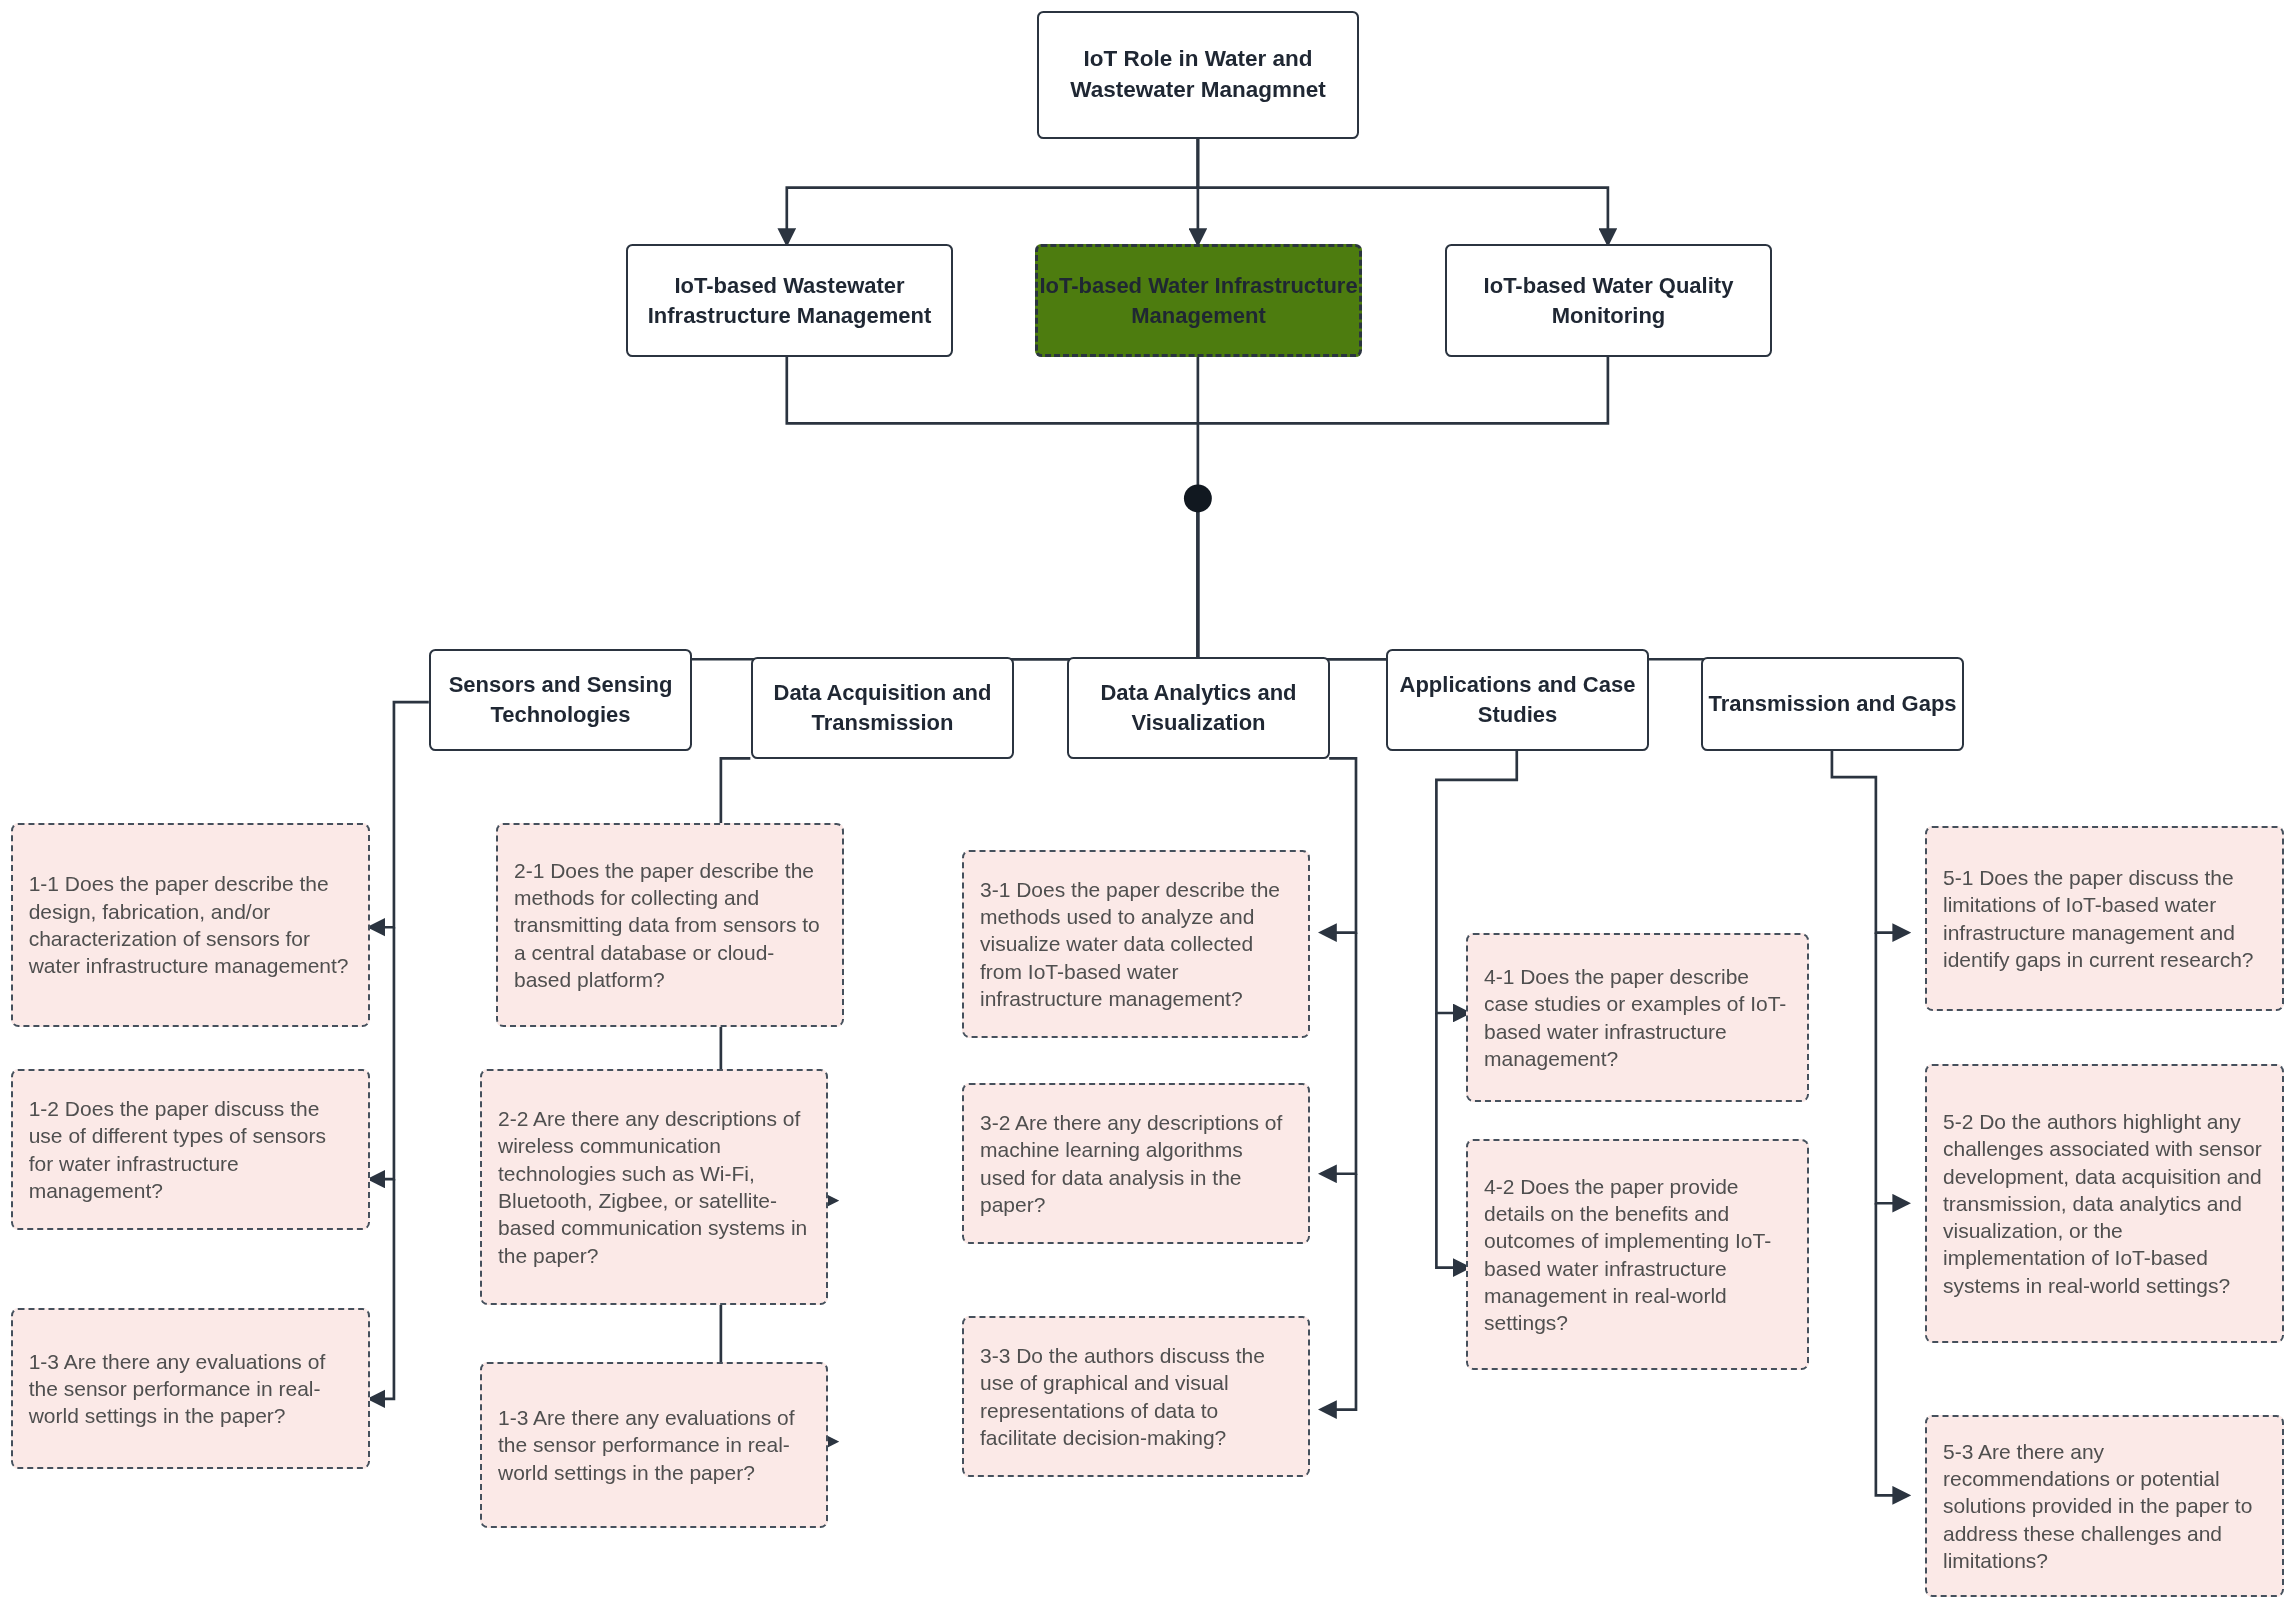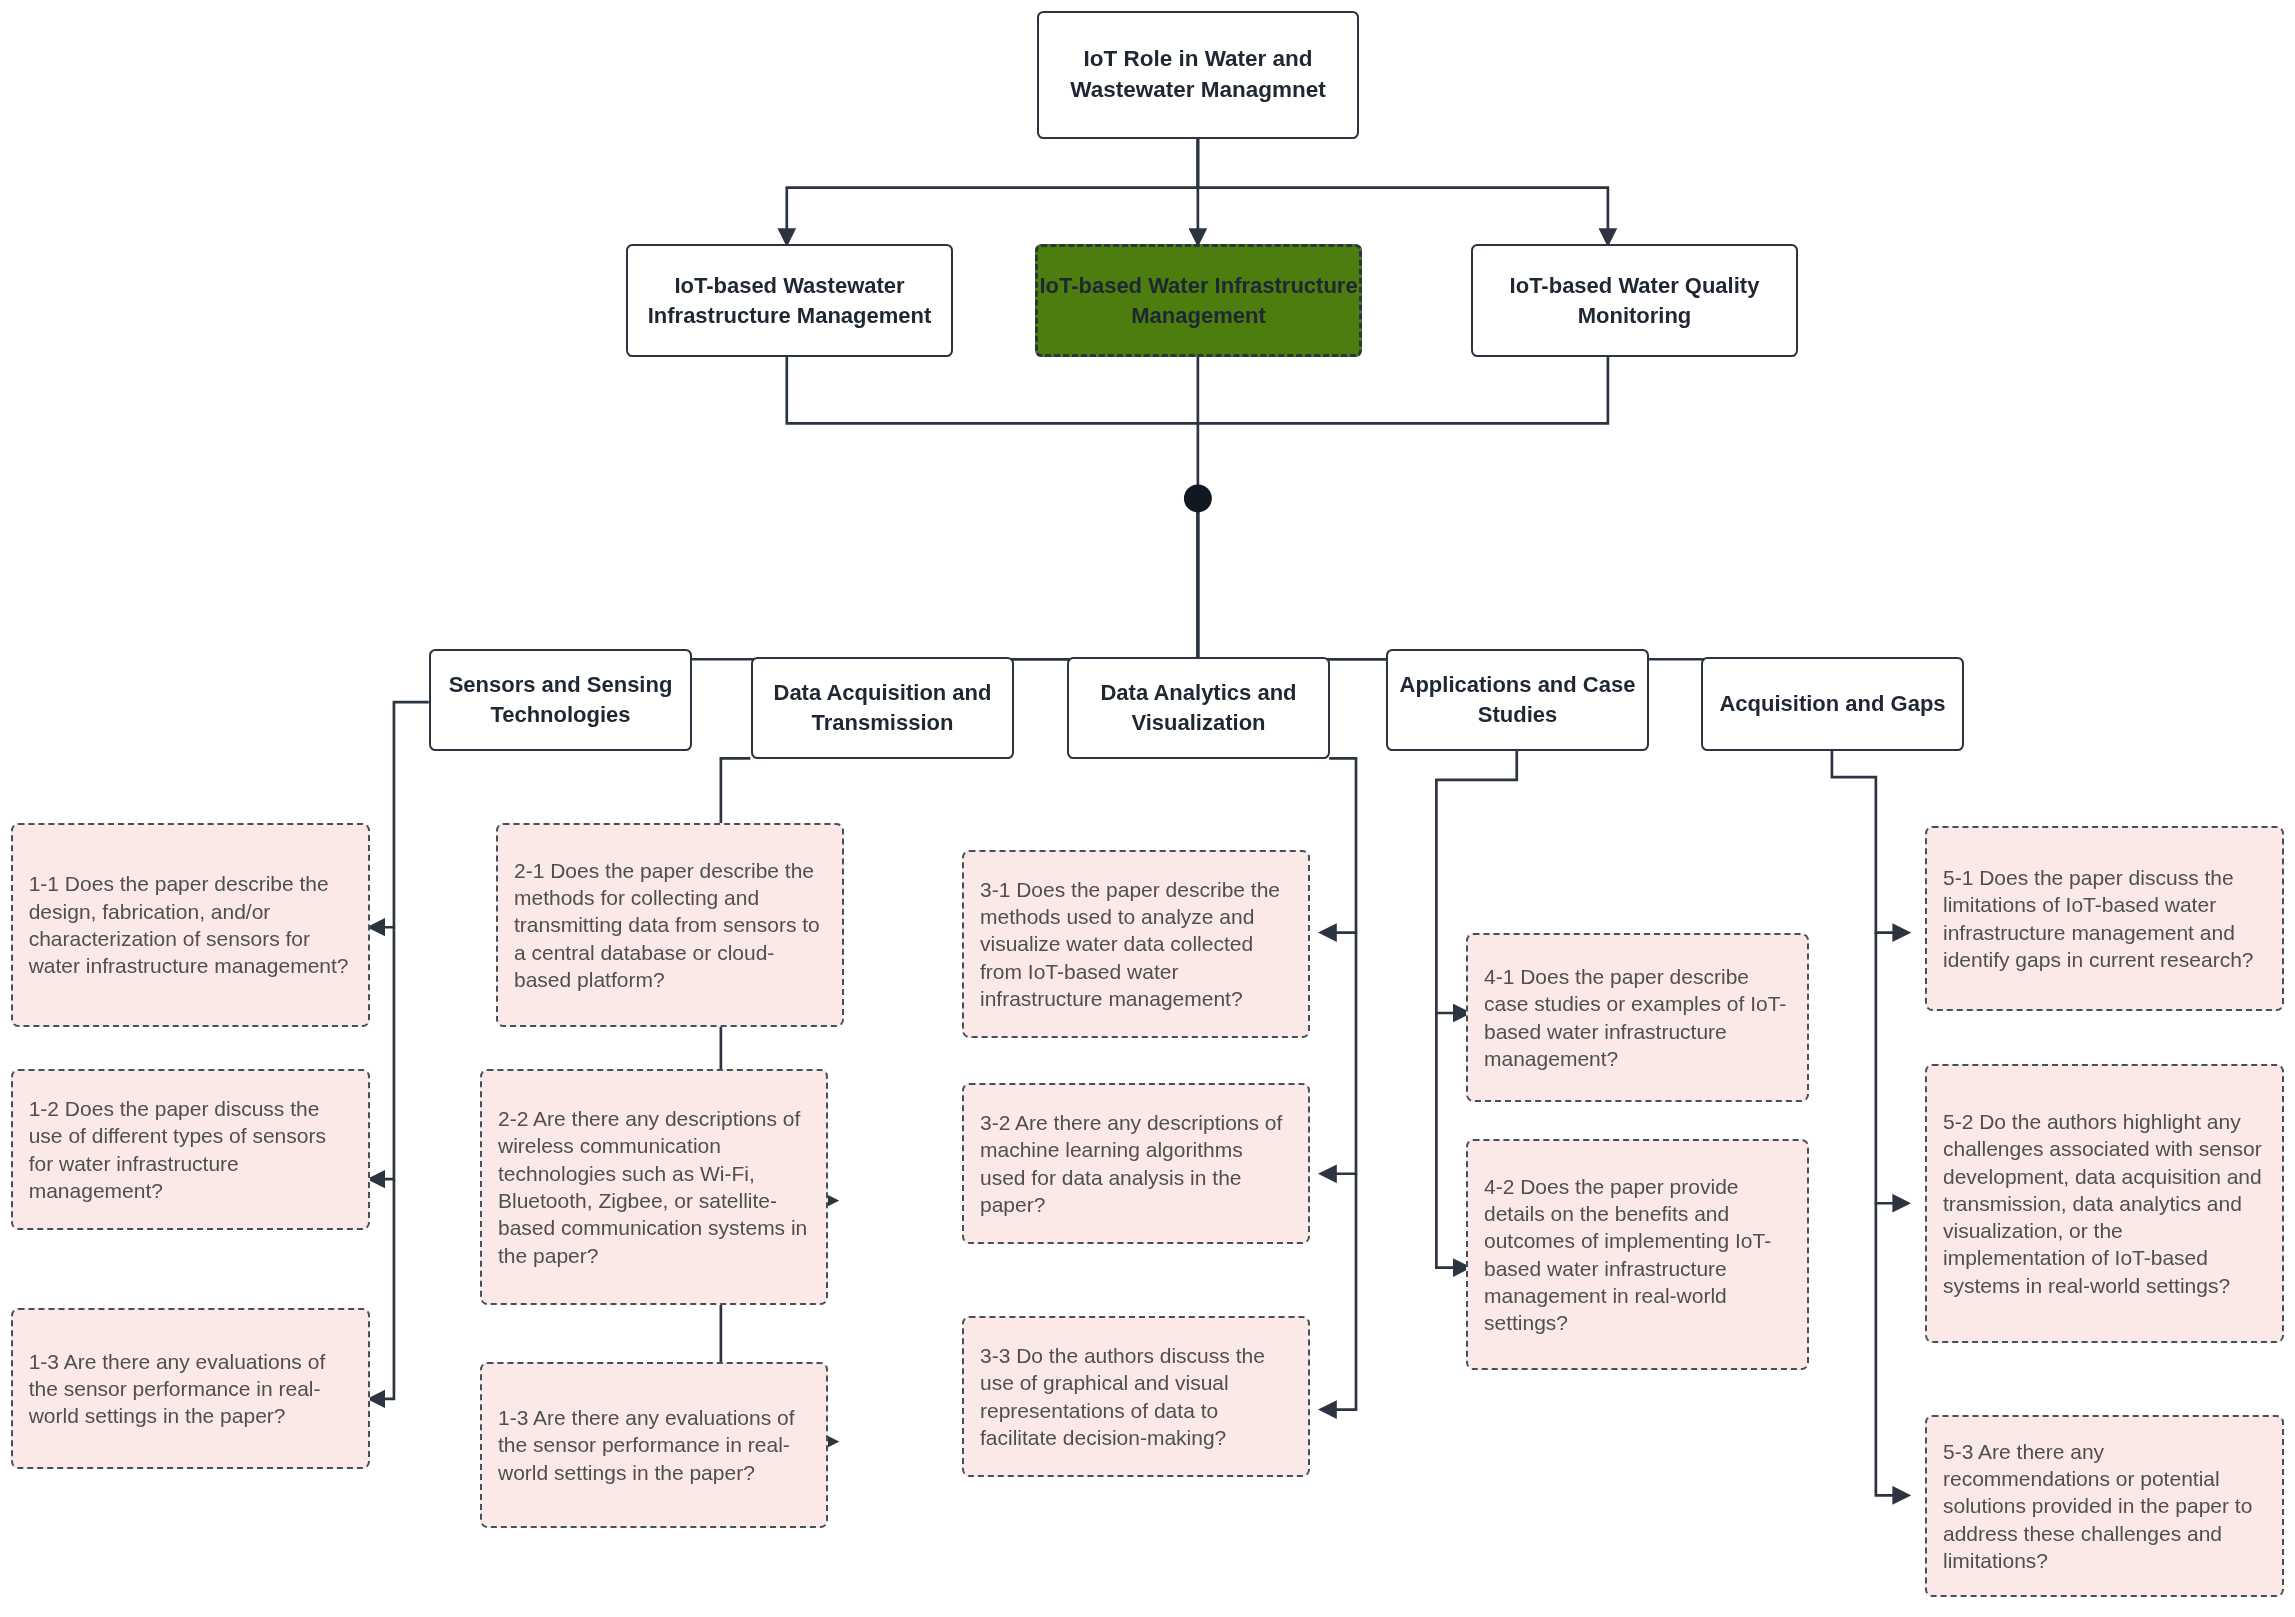--- a/index.html
+++ b/index.html
@@ -84,42 +84,42 @@
   </div>
 
   <div class="node solid" style="left:626px;top:244px;width:327px;height:113px;">
     <span class="t-l2">IoT-based Wastewater Infrastructure Management</span>
   </div>
 
   <div class="node dashpink" style="left:1035px;top:244px;width:327px;height:113px;">
     <span class="t-l2">IoT-based Water Infrastructure Management</span>
   </div>
 
-  <div class="node solid" style="left:1445px;top:244px;width:327px;height:113px;margin-left:26px;">
+  <div class="node solid" style="left:1445px;top:244px;width:327px;height:113px;">
     <span class="t-l2">IoT-based Water Quality Monitoring</span>
   </div>
 
   <div class="node solid" style="left:429px;top:649px;width:263px;height:102px;">
     <span class="t-cat">Sensors and Sensing Technologies</span>
   </div>
 
   <div class="node solid" style="left:751px;top:657px;width:263px;height:102px;">
     <span class="t-cat">Data Acquisition and Transmission</span>
   </div>
 
   <div class="node solid" style="left:1067px;top:657px;width:263px;height:102px;">
     <span class="t-cat">Data Analytics and Visualization</span>
   </div>
 
   <div class="node solid" style="left:1386px;top:649px;width:263px;height:102px;">
     <span class="t-cat">Applications and Case Studies</span>
   </div>
 
   <div class="node solid" style="left:1701px;top:657px;width:263px;height:94px;">
-    <span class="t-cat">Acquisition and Gaps</span>
+    <span class="t-cat">Transmission and Gaps</span>
   </div>
 
   <div class="qbox" style="left:10.7px;top:823px;width:359px;height:204px;">
     <span class="qtext">1-1 Does the paper describe the design, fabrication, and/or characterization of sensors for water infrastructure management?</span>
   </div>
   <div class="qbox" style="left:10.7px;top:1069px;width:359px;height:161px;">
     <span class="qtext">1-2 Does the paper discuss the use of different types of sensors for water infrastructure management?</span>
   </div>
   <div class="qbox" style="left:10.7px;top:1308px;width:359px;height:161px;">
     <span class="qtext">1-3 Are there any evaluations of the sensor performance in real-world settings in the paper?</span>

